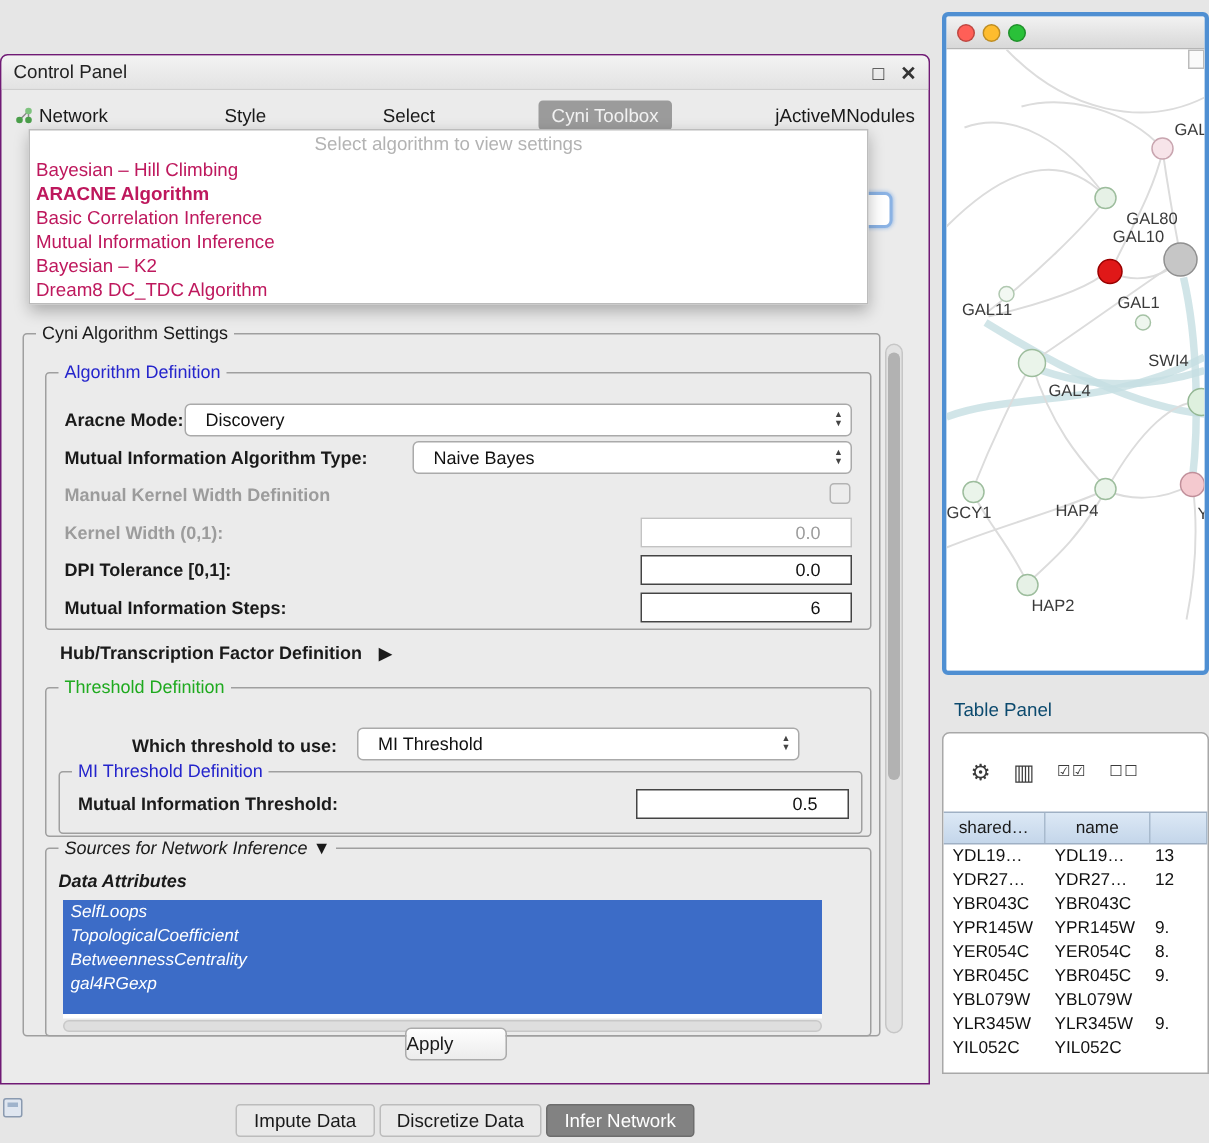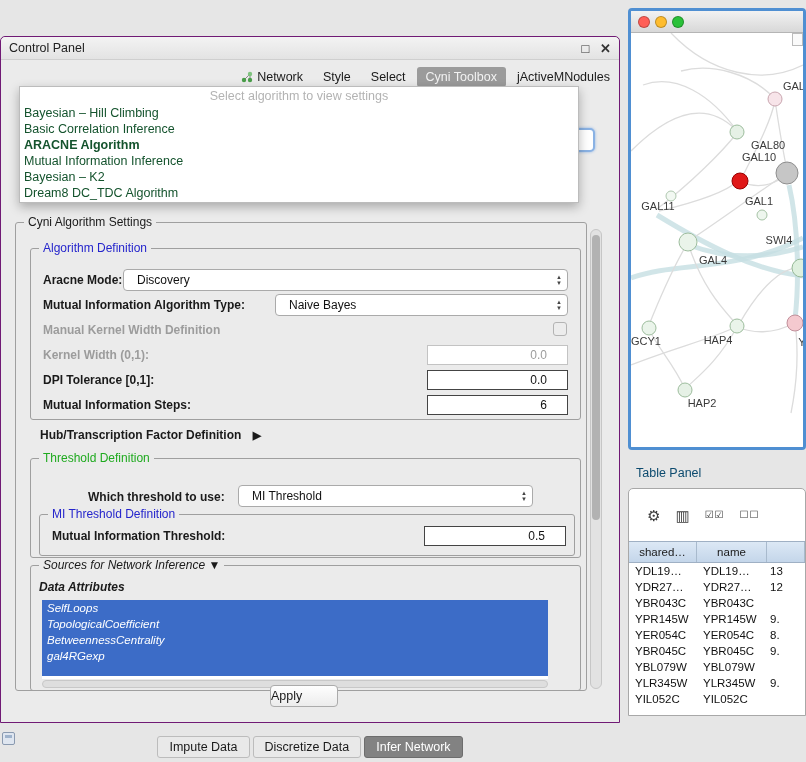--- a/index.html
+++ b/index.html
@@ -15,28 +15,28 @@
   .control-panel{position:absolute;left:0;top:8px;width:620px;height:687px;
     background:#ebebeb;border:1px solid #701a75;border-radius:5px 5px 0 0;margin-top:28px;}
   .cp-titlebar{position:absolute;left:0;top:0;width:100%;height:23px;
     background:linear-gradient(#f3f3f3,#e3e3e3);border-bottom:1px solid #cfcfcf;
     border-radius:5px 5px 0 0;}
   .cp-title{position:absolute;left:8px;top:0;line-height:23px;font-size:12.5px;color:#222;}
   .cp-winbtns{position:absolute;right:8px;top:0;line-height:23px;font-size:13px;color:#333;}
   .cp-winbtns span{margin-left:7px;cursor:default;}
   .cp-winbtns .x{font-weight:bold;}
   
-  .cp-tabs{position:absolute;left:0;top:30px;width:100%;display:flex;justify-content:flex-end;gap:2px;}
+  .cp-tabs{position:absolute;left:0;top:30px;width:100%;display:flex;justify-content:space-between;gap:18px;}
   .tab{padding:3px 9px;font-size:12.5px;border-radius:3px;color:#1a1a1a;display:flex;align-items:center;gap:4px;}
   .tab.sel{background:#9b9b9b;color:#f2f2f2;}
   
   .algo-popup{position:absolute;left:18px;top:49px;width:560px;height:117px;z-index:50;
     background:#ffffff;border:1px solid #bcbcbc;box-shadow:0 4px 10px rgba(0,0,0,.28);}
   .algo-placeholder{height:18px;line-height:18px;text-align:center;color:#b3b3b3;font-size:12.5px;}
-  .algo-opt{height:16px;line-height:16px;padding-left:4px;font-size:12.5px;color:#14532d;white-space:nowrap;}
+  .algo-opt{height:16px;line-height:16px;padding-left:4px;font-size:12.5px;color:#be185d;white-space:nowrap;}
   .algo-opt.sel{font-weight:bold;}
   
   .combo-remnant{position:absolute;left:571px;top:91px;width:23px;height:24px;z-index:10;
     background:#fff;border:2px solid #8ab2e4;border-radius:5px;box-shadow:0 0 3px #8ab2e4;}
   
   .group{position:absolute;border:1px solid #9f9f9f;border-radius:3px;}
   .group>.legend{position:absolute;top:-8px;left:8px;background:#ebebeb;padding:0 4px;font-size:12px;white-space:nowrap;}
   .legend.blue{color:var(--blue);}
   .legend.green{color:var(--green);}
   .settings-group{left:14px;top:185px;width:572px;height:469px;}
@@ -132,22 +132,22 @@
         <span>jActiveMNodules</span>
       </div>
   </div>
 
   <div class="combo-remnant"></div>
 
   <div class="algo-popup">
     <div class="algo-placeholder">Select algorithm to view settings</div>
     <div>
         <div class="algo-opt">Bayesian – Hill Climbing</div>
+        <div class="algo-opt sel">ARACNE Algorithm</div>
         <div class="algo-opt">Basic Correlation Inference</div>
-        <div class="algo-opt sel">ARACNE Algorithm</div>
         <div class="algo-opt">Mutual Information Inference</div>
         <div class="algo-opt">Bayesian – K2</div>
         <div class="algo-opt">Dream8 DC_TDC Algorithm</div>
       </div>
   </div>
 
   <div class="group settings-group">
     <span class="legend">Cyni Algorithm Settings</span>
 
     <div class="group" style="left:14px;top:25px;width:551px;height:172px;">

